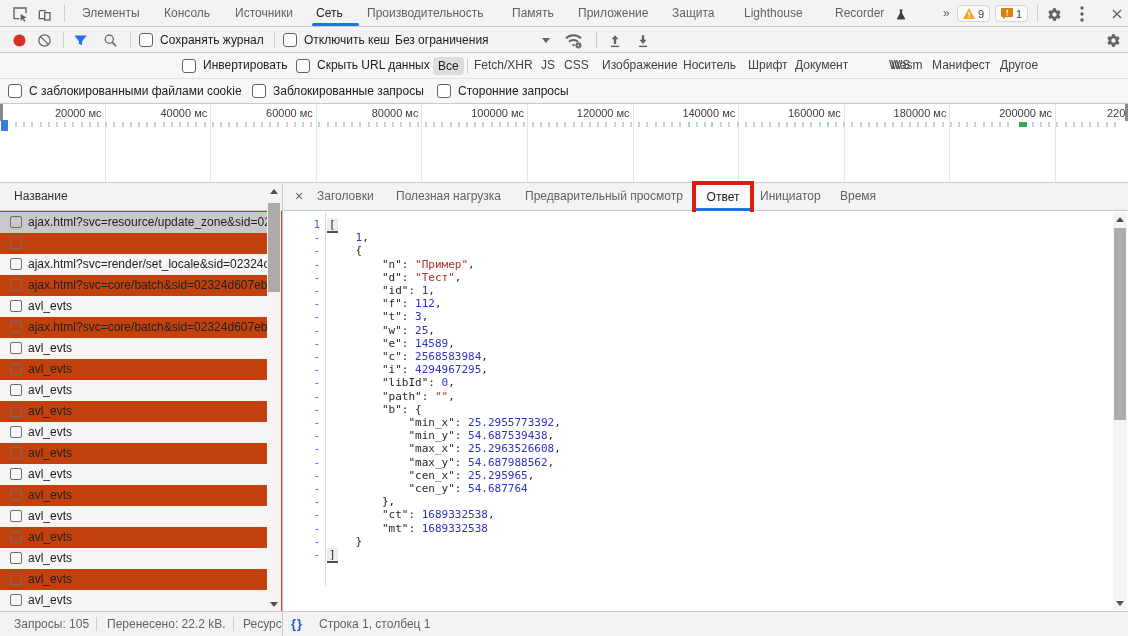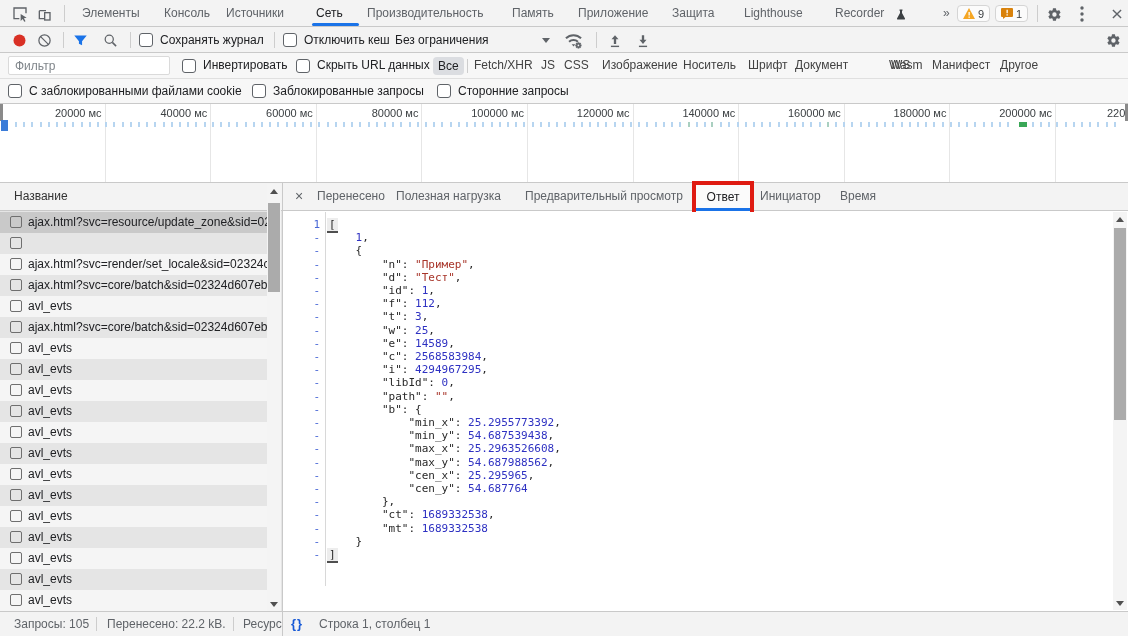--- a/index.html
+++ b/index.html
@@ -32,21 +32,21 @@
   #optionsrow { left:0; top:79px; width:1128px; height:25px; background:#f7f7f7; border-bottom:1px solid #c9c9c9; }
 
   
   #overview { left:0; top:104px; width:1128px; height:79px; background:#fff; border-bottom:1px solid #c9c9c9;
     background-image:repeating-linear-gradient(to right, transparent 0, transparent 104.6px, #e6e6e6 104.6px, #e6e6e6 105.6px); }
   .tlabel { position:absolute; top:3px; font-size:11px; color:#3c4043; white-space:nowrap; }
   .handle { position:absolute; top:0; width:3px; height:17px; background:#8a8a8a; }
   .dot { position:absolute; }
 
   
-  #leftpanel { left:0; top:183px; width:283px; height:428px; background:#e5e5e5; border-right:1px solid #c9c9c9; overflow:hidden; }
+  #leftpanel { left:0; top:183px; width:283px; height:428px; background:#c2410c; border-right:1px solid #c9c9c9; overflow:hidden; }
   #list-header { position:absolute; left:0; top:0; width:282px; height:28px; background:#f3f3f3; border-bottom:1px solid #c9c9c9; line-height:27px; padding-left:14px; color:#333; }
   .req-row { position:absolute; left:0; width:267px; height:21px; overflow:hidden; white-space:nowrap; }
   .req-row.stripe { background:#f5f5f5; }
   .req-row.selected { background:#c9c9c9; }
   .req-icon { position:absolute; left:10px; top:4px; width:12px; height:12px; border:1.3px solid #6f6f6f; border-radius:2px; background:transparent; }
   .req-label { position:absolute; left:28px; top:0; height:21px; line-height:21px; color:#202124; }
 
   
   .sbar { position:absolute; width:14px; background:#f4f4f4; }
   .sb-btn { position:absolute; left:0; width:14px; height:14px; background:#f4f4f4; display:flex; align-items:center; justify-content:center; }
@@ -93,21 +93,21 @@
   <div class="iconbtn" style="left:35px;top:5px;width:18px;height:18px;">
     <svg width="16" height="16" viewBox="0 0 24 24">
         <path fill="none" stroke="#5f6368" stroke-width="2" d="M5 7h10M5 7v12h7"></path>
         <rect x="13" y="10" width="8" height="11" fill="none" stroke="#5f6368" stroke-width="2"></rect>
       </svg>
   </div>
   <div class="vsep" style="left:64px;top:5px;height:17px;"></div>
   <div id="topbar-tabs">
       <div class="ttab" style="left: 82px;">Элементы</div>
       <div class="ttab" style="left: 164px;">Консоль</div>
-      <div class="ttab" style="left: 226px;">Источники</div>
+      <div class="ttab" style="left: 235px;">Источники</div>
       <div class="ttab active" style="left: 316px;">Сеть</div>
       <div class="ttab" style="left: 367px;">Производительность</div>
       <div class="ttab" style="left: 512px;">Память</div>
       <div class="ttab" style="left: 578px;">Приложение</div>
       <div class="ttab" style="left: 672px;">Защита</div>
       <div class="ttab" style="left: 744px;">Lighthouse</div>
       <div class="ttab" style="left: 835px;">Recorder</div>
     </div>
   <div id="net-underline" class="abs"></div>
   <div class="iconbtn" style="left:893px;top:6px;width:16px;height:16px;">
@@ -213,21 +213,20 @@
       </svg>
   </div>
   <div class="iconbtn" style="left:1104px;top:4px;width:18px;height:18px;">
     <svg width="15" height="15" viewBox="0 0 24 24">
         <path fill="#5f6368" d="M19.4 13c.04-.32.1-.65.1-1s-.06-.68-.1-1l2.1-1.65a.5.5 0 0 0 .12-.64l-2-3.46a.5.5 0 0 0-.61-.22l-2.49 1a7.3 7.3 0 0 0-1.73-1l-.38-2.65A.49.49 0 0 0 13.92 2h-4a.49.49 0 0 0-.49.42L9.05 5.07a7.3 7.3 0 0 0-1.73 1l-2.49-1a.5.5 0 0 0-.61.22l-2 3.46a.5.5 0 0 0 .12.64L4.44 11c-.04.32-.1.65-.1 1s.06.68.1 1l-2.1 1.65a.5.5 0 0 0-.12.64l2 3.46c.14.24.42.34.61.22l2.49-1a7.3 7.3 0 0 0 1.73 1l.38 2.65c.05.28.25.42.49.42h4c.24 0 .44-.14.49-.42l.38-2.65a7.3 7.3 0 0 0 1.73-1l2.49 1c.19.12.47.02.61-.22l2-3.46a.5.5 0 0 0-.12-.64L19.4 13zM11.92 15.5a3.5 3.5 0 1 1 0-7 3.5 3.5 0 0 1 0 7z"></path>
       </svg>
   </div>
 </div>
 
 <div id="filterrow" class="abs">
-  <div id="filter-input">Фильтр</div>
   <div class="cb" style="left:182px;top:6px;"></div>
   <div class="cblabel" style="left:203px;top:0;height:25px;line-height:25px;">Инвертировать</div>
   <div class="cb" style="left:296px;top:6px;"></div>
   <div class="cblabel" style="left:317px;top:0;height:25px;line-height:25px;">Скрыть URL данных</div>
   <div id="ftype-all">Все</div>
   <div class="vsep" style="left:467px;top:6px;height:14px;"></div>
   <div id="ftype-list">
       <div class="ftype" style="left: 474px;">Fetch/XHR</div>
       <div class="ftype" style="left: 541px;">JS</div>
       <div class="ftype" style="left: 564px;">CSS</div>
@@ -493,21 +492,21 @@
     <div class="sb-btn" style="top:413px;">
         <div class="tri-down"></div>
       </div>
   </div>
 </div>
 
 <div id="detailpane" class="abs">
   <div id="detail-tabbar">
     <div id="dclose">×</div>
     <div id="detail-tabs">
-        <div class="dtab" style="left: 34px;">Перенесено</div>
+        <div class="dtab" style="left: 34px;">Заголовки</div>
         <div class="dtab" style="left: 113px;">Полезная нагрузка</div>
         <div class="dtab" style="left: 242px;">Предварительный просмотр</div>
         <div class="dtab" style="left: 477px;">Инициатор</div>
         <div class="dtab" style="left: 557px;">Время</div>
         <div class="dtab" style="left: 614px; margin-top: 36px;">Файлы cookie</div>
       </div>
     <div id="dtab-response">Ответ</div>
     <div id="dtab-underline"></div>
     <div id="red-annotation"></div>
   </div>

